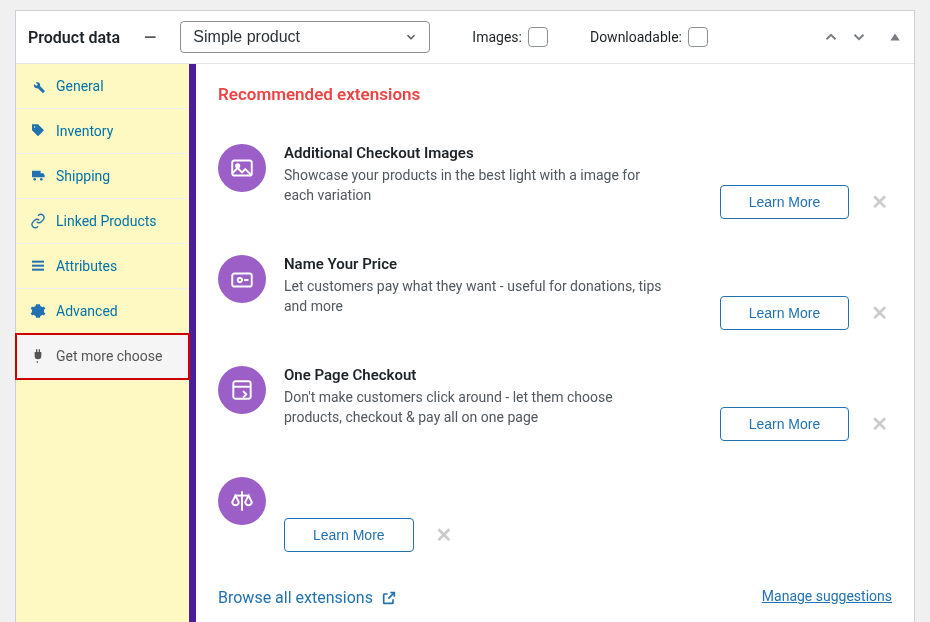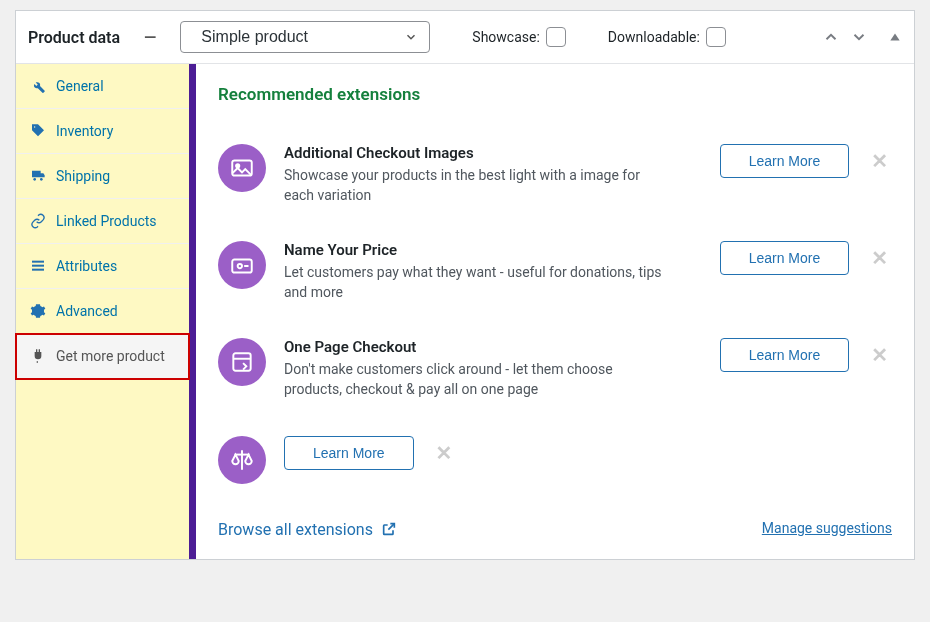--- a/index.html
+++ b/index.html
@@ -28,21 +28,21 @@
     font-size: 16px;
     color: #1d2327;
   }
   .dash { color: #555; font-weight: 600; font-size: 16px; }
   .select-wrap {
     position: relative;
   }
   .product-select {
     border: 1px solid #8c8f94;
     border-radius: 4px;
-    padding: 6px 36px 6px 20px;
+    padding: 6px 36px 6px 12px;
     font-size: 16px;
     color: #2c3338;
     background: #fff;
     cursor: pointer;
     min-width: 250px;
     text-align: left;
   }
   .select-arrow {
     position: absolute;
     right: 12px;
@@ -86,21 +86,21 @@
     outline: 2px solid #cc0000;
     outline-offset: -1px;
   }
   .side-icon { width: 16px; color: #2271b1; flex-shrink: 0; }
   .side-item.active .side-icon { color: #555; }
 
   .content { flex: 1; padding: 20px 22px; }
   .section-title {
     font-size: 17px;
     font-weight: 600;
-    color: #15803d;
+    color: #ef4444;
     margin-bottom: 22px;
   }
   .ext-row {
     display: flex;
     align-items: flex-start;
     gap: 18px;
     padding: 18px 0;
   }
   .ext-icon {
     width: 48px; height: 48px;
@@ -108,21 +108,21 @@
     background: #9b5fc7;
     display: flex;
     align-items: center;
     justify-content: center;
     flex-shrink: 0;
     color: #fff;
   }
   .ext-info { flex: 1; }
   .ext-title { font-weight: 600; font-size: 15px; color: #1d2327; margin-bottom: 4px; }
   .ext-desc { font-size: 14px; color: #50575e; line-height: 1.4; max-width: 380px; }
-  .ext-actions { display: flex; align-items: center; gap: 18px; }
+  .ext-actions { display: flex; align-items: center; gap: 18px; margin-top: 41px; }
   .learn-btn {
     border: 1px solid #2271b1;
     color: #2271b1;
     background: #fff;
     padding: 8px 28px;
     border-radius: 4px;
     font-size: 14px;
     cursor: pointer;
   }
   .dismiss {
@@ -166,21 +166,21 @@
       <button class="product-select">
         <span>Simple product</span>
       </button>
       <span class="select-arrow">
         <svg width="14" height="14" viewBox="0 0 24 24" fill="none" stroke="currentColor" stroke-width="2.5">
             <polyline points="6 9 12 15 18 9"></polyline>
           </svg>
       </span>
     </div>
     <div class="check-group">
-      <span class="check-label">Showcase:</span>
+      <span class="check-label">Images:</span>
       <div class="check-box"></div>
     </div>
     <div class="check-group">
       <span class="check-label">Downloadable:</span>
       <div class="check-box"></div>
     </div>
     <div class="spacer"></div>
     <div class="header-controls">
       <span class="ctrl-btn">
         <svg width="18" height="18" viewBox="0 0 24 24" fill="none" stroke="currentColor" stroke-width="2.5">
@@ -255,21 +255,21 @@
             </svg>
         </span>
         <span>Advanced</span>
       </div>
       <div class="side-item active">
         <span class="side-icon">
           <svg width="16" height="16" viewBox="0 0 24 24" fill="currentColor">
               <path d="M9 2v4H7v6a5 5 0 0010 0V6h-2V2h-2v4h-2V2H9zm3 18v2h-2v-2h2z"></path>
             </svg>
         </span>
-        <span>Get more product</span>
+        <span>Get more choose</span>
       </div>
     </div>
 
     <div class="content">
       <div class="section-title">Recommended extensions</div>
 
       <div class="ext-row">
         <div class="ext-icon">
           <svg width="26" height="26" viewBox="0 0 24 24" fill="none" stroke="white" stroke-width="1.8">
               <rect x="3" y="5" width="18" height="14" rx="2"></rect>

